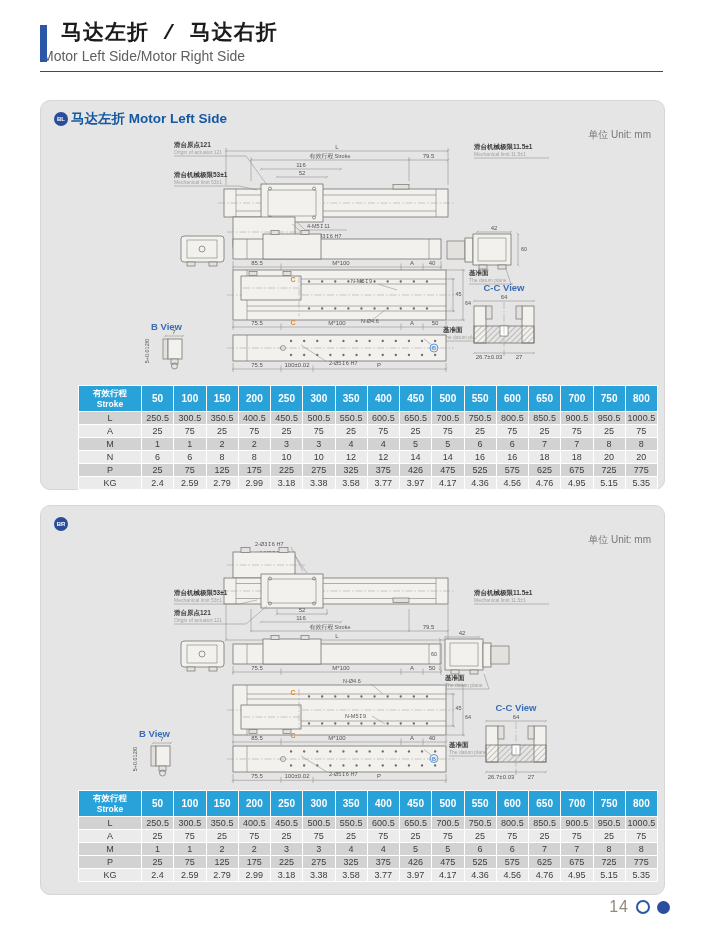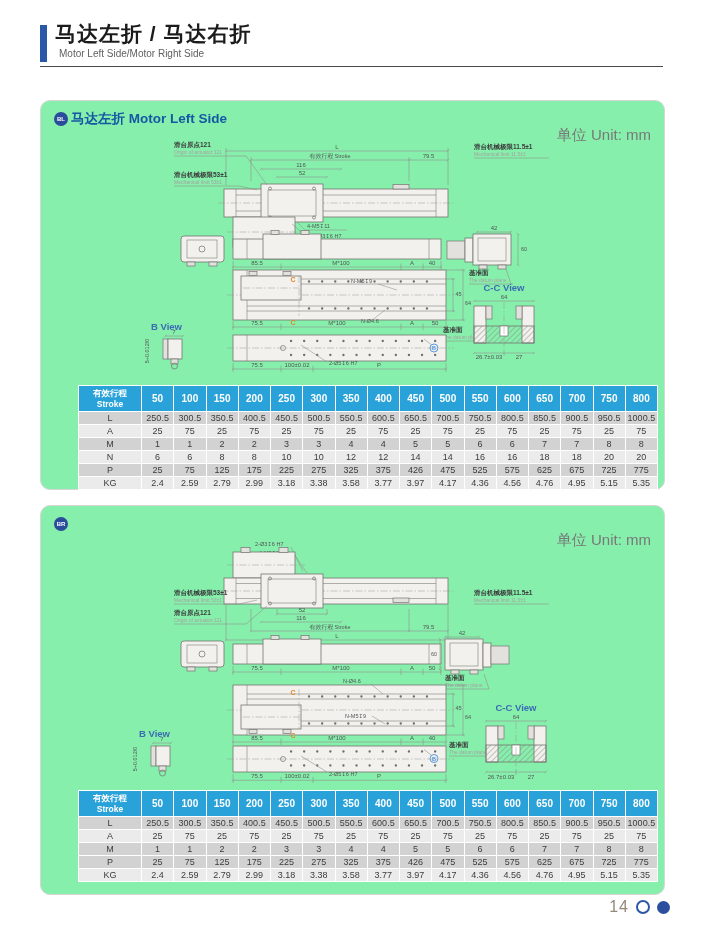--- a/index.html
+++ b/index.html
@@ -2,31 +2,31 @@
 <html><head>
 <meta charset="utf-8">
 <style>
   html,body{margin:0;padding:0;}
   body{width:702px;height:947px;background:#fff;position:relative;
        font-family:"Liberation Sans","DejaVu Sans",sans-serif;overflow:hidden;}
 
   
   .page-header{position:absolute;left:40px;top:22px;width:623px;border-bottom:1px solid #4a4a4a;padding-bottom:7px;}
   .accent-bar{position:absolute;left:0;top:3px;width:7px;height:37px;background:#2b57a7;}
-  .page-title{margin-left:15px;font-size:21px;font-weight:bold;color:#1b1b1b;letter-spacing:1px;line-height:24px;}
-  .page-subtitle{margin-left:19px;font-size:10px;color:#5f5f5f;margin-top:2px;}
+  .page-title{margin-left:21px;font-size:21px;font-weight:bold;color:#1b1b1b;letter-spacing:1px;line-height:24px;font-family:Liberation Mono, monospace;}
+  .page-subtitle{margin-left:2px;font-size:14px;color:#5f5f5f;margin-top:2px;}
 
   
-  .panel{position:absolute;left:40px;width:623px;height:388px;border:1px solid #d6d6d6;border-radius:10px;background:#86efac;}
+  .panel{position:absolute;left:40px;width:623px;height:388px;border:1px solid #d6d6d6;border-radius:10px;background:#e5e5e5;}
   #panel-left{top:100px;} #panel-right{top:505px;}
   .panel-head{position:absolute;top:9px;left:13px;right:13px;height:18px;display:flex;align-items:center;}
   .badge{width:14px;height:14px;border-radius:50%;background:#2a4c9b;color:#fff;font-size:6px;font-weight:bold;
          display:flex;align-items:center;justify-content:center;flex:0 0 14px;}
   .panel-title{color:#1558a4;font-weight:bold;font-size:13.5px;margin-left:3px;}
-  .unit{margin-left:auto;color:#787878;font-size:15px;margin-top:32px;}
+  .unit{margin-left:auto;color:#787878;font-size:10px;margin-top:32px;}
   .p-svg{position:absolute;left:0;top:32px;}
 
   
   .ol{fill:#f2f1ee;stroke:#75746f;stroke-width:.8;}
   .ol2{fill:#e3e1dd;stroke:#75746f;stroke-width:.7;}
   .ln{stroke:#75746f;stroke-width:.55;fill:none;}
   .cl{stroke:#9a9a96;stroke-width:.5;stroke-dasharray:7 2 1.5 2;fill:none;}
   .dim{stroke:#8f8d88;stroke-width:.55;fill:none;}
   .hr{stroke:#6f6e6a;stroke-width:2.3;stroke-linecap:round;stroke-dasharray:.1 13;fill:none;}
   .hc{fill:none;stroke:#6f6e6a;stroke-width:.7;}

